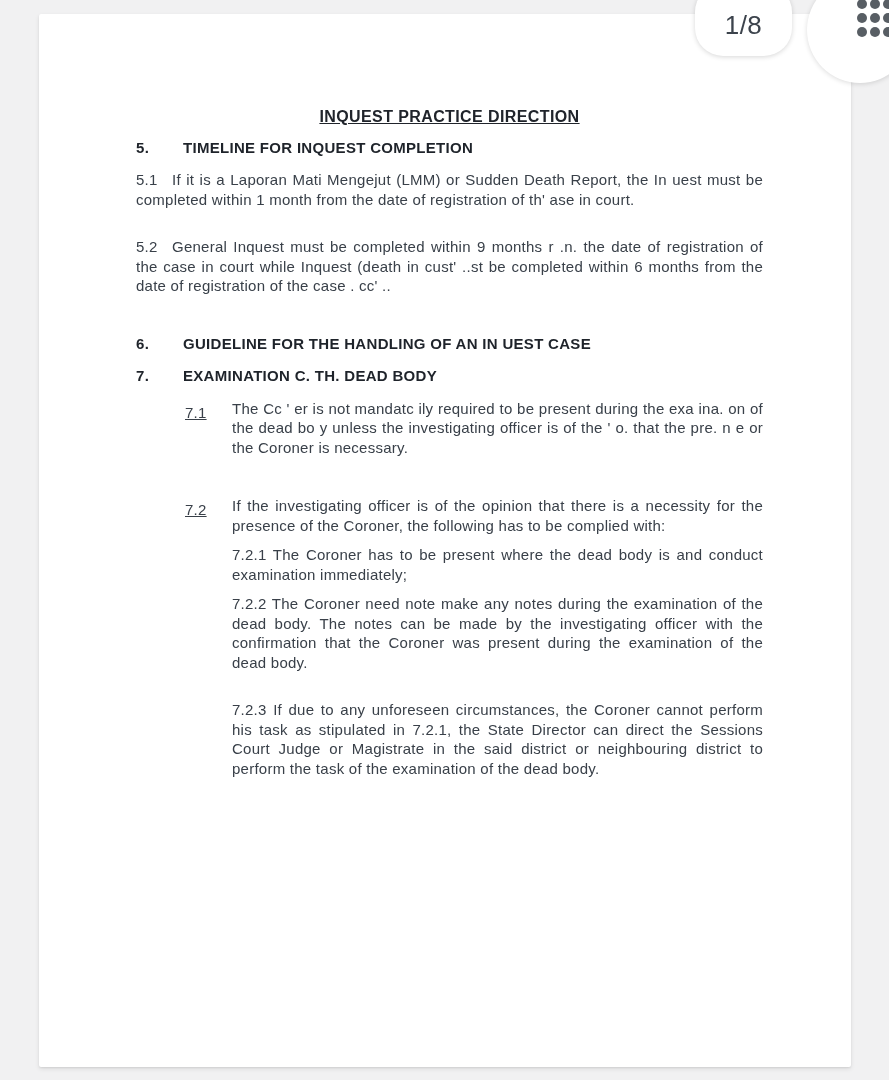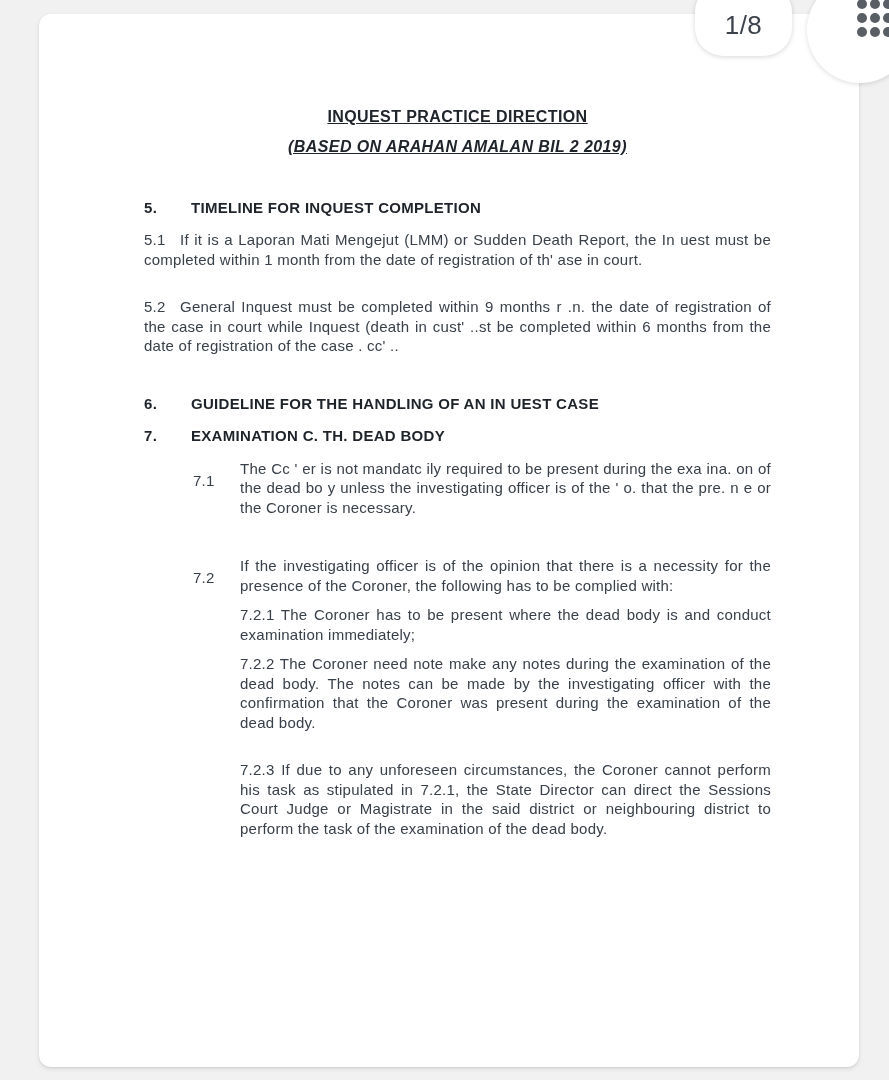--- a/index.html
+++ b/index.html
@@ -5,23 +5,22 @@
   html,body{margin:0;padding:0;}
   body{
     width:889px;height:1080px;
     background:#f1f1f2;
     font-family:"Liberation Sans","DejaVu Sans",sans-serif;
     overflow:hidden;position:relative;
   }
   .page{
     position:absolute;left:39px;top:14px;
     width:812px;height:1053px;
-    background:#ffffff;border-radius:12px;
+    background:#ffffff;border-radius:2px;
     box-shadow:0 1px 2px rgba(0,0,0,.07),0 2px 5px rgba(0,0,0,.09);
-    padding-left:8px;
   }
   .content{
     padding:94px 88px 0 97px;
     color:#394049;
     font-size:15px;line-height:19.5px;letter-spacing:.25px;
   }
   .title{
     text-align:center;font-weight:bold;font-size:16px;line-height:18px;
     color:#20242b;text-decoration:underline;letter-spacing:.4px;
     margin:0 0 12px 0;
@@ -29,21 +28,21 @@
   .subtitle{
     text-align:center;font-weight:bold;font-style:italic;font-size:16px;line-height:18px;
     color:#20242b;text-decoration:underline;letter-spacing:.4px;
     margin:0 0 42px 0;
   }
   .sec{display:flex;font-weight:bold;font-size:15px;line-height:19px;color:#1e232a;letter-spacing:.3px;}
   .snum{width:47px;flex:none;}
   .para{margin:0;text-align:justify;}
   .pnum{display:inline-block;min-width:36px;}
   .sub{margin-left:96px;position:relative;}
-  .inum{position:absolute;left:-47px;top:12px;}
+  .inum{position:absolute;left:-47px;top:4px;text-decoration:underline;}
   .mb10{margin-bottom:10px;}
   .mb12{margin-bottom:8px;}
   .mb13{margin-bottom:13px;}
   .mb14{margin-bottom:14px;}
   .mb38{margin-bottom:38px;margin-top:28px;}
   .mb39{margin-bottom:39px;}
   .bold{font-weight:bold;}
   
   .page-pill{
     position:absolute;left:695px;top:-16px;
@@ -73,21 +72,20 @@
 </style>
 </head>
 <body>
 
 <div class="canvas">
 
   <div class="page">
     <div class="content">
 
       <div class="title">INQUEST PRACTICE DIRECTION</div>
-      <div class="subtitle">(BASED ON ARAHAN AMALAN BIL 2 2019)</div>
 
       <div class="sec mb13">
         <span class="snum">5.</span>
         <span>TIMELINE FOR INQUEST COMPLETION</span>
       </div>
 
       <p class="para mb12"><span class="pnum">5.1</span><span>If it is a Laporan Mati Mengejut (LMM) or Sudden Death Report, the In uest must be completed within 1 month from the date of registration of th' ase in court.</span></p>
 
       <p class="para mb38"><span class="pnum">5.2</span><span>General Inquest must be completed within 9 months r .n. the date of registration of the case in court while Inquest (death in cust' ..st be completed within 6 months from the date of registration of the case . cc' ..</span></p>
 

